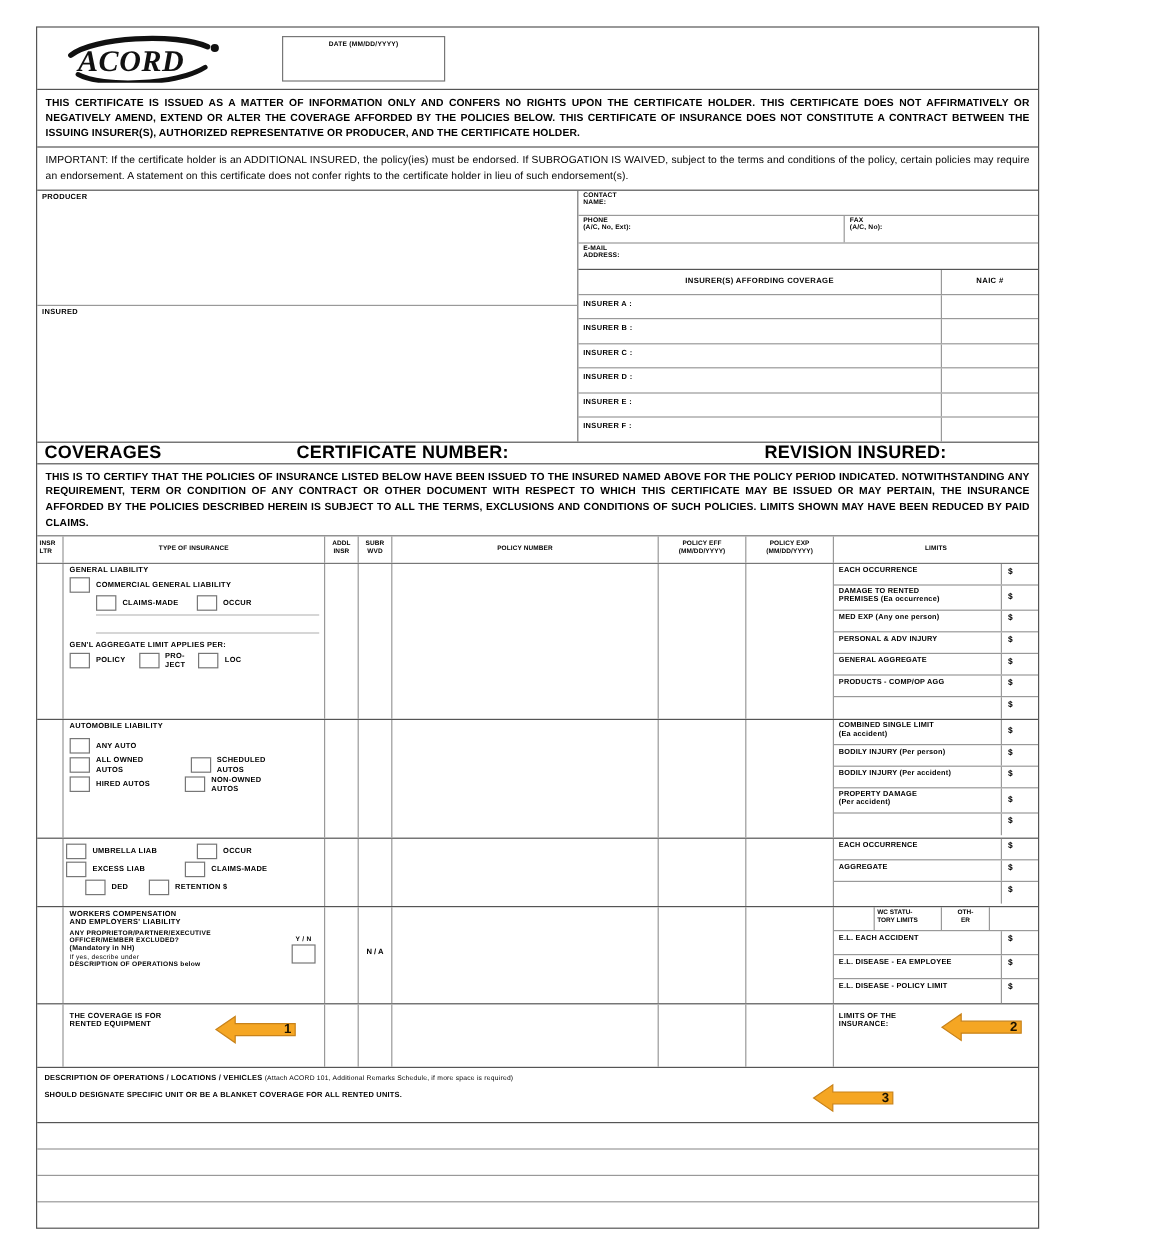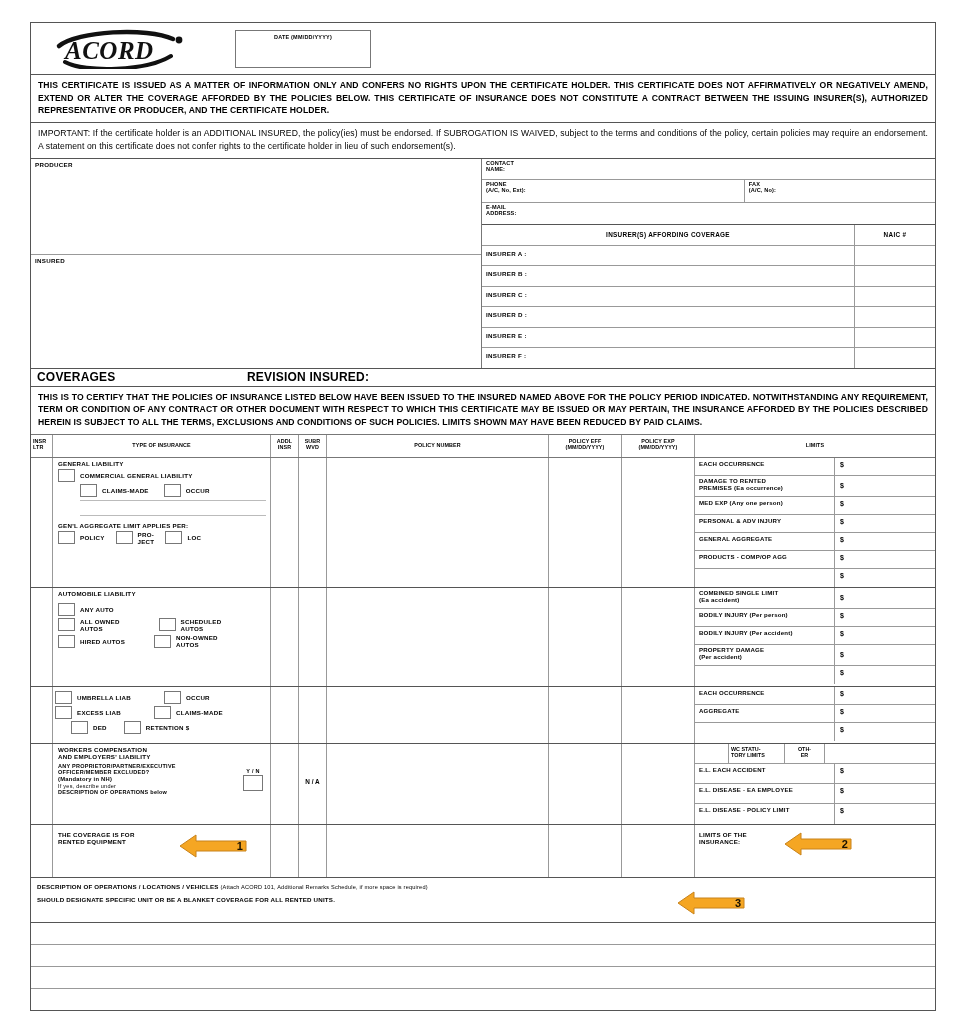--- a/index.html
+++ b/index.html
@@ -16,21 +16,21 @@
     position: relative;
     width: 980px;
     height: 1032px;
     background: #fff;
     overflow: hidden;
   }
   .form {
     position: absolute;
     left: 30px;
     top: 22px;
-    width: 906px;
+    width: 836px;
     border: 1px solid #555;
     box-sizing: border-box;
     background: #fff;
   }
   
   .hdr {
     display: flex;
     align-items: center;
     height: 52px;
     border-bottom: 1.5px solid #555;
@@ -127,21 +127,21 @@
   .ins-row:last-child { border-bottom: none; }
   .ins-row .nm {
     flex: 1 1 auto; border-right: 1px solid #999; box-sizing: border-box;
     padding: 4px 0 0 4px; font-size: 6.2px; font-weight: bold; letter-spacing: .3px;
   }
   .ins-row .naic { flex: 0 0 80px; }
   
   .cov-bar {
     display: flex; align-items: center; height: 17px;
     border-bottom: 1.5px solid #555;
-    font-size: 12px; font-weight: bold; letter-spacing: .2px;
+    font-size: 15px; font-weight: bold; letter-spacing: .2px;
   }
   .cov-bar .c1 { flex: 0 0 210px; padding-left: 6px; }
   .cov-bar .c2 { flex: 0 0 390px; }
   .cov-bar .c3 { flex: 1 1 auto; }
   
   .thead { display: flex; border-bottom: 1px solid #777; height: 22px; font-size: 5.4px; font-weight: bold; }
   .thead > div {
     box-sizing: border-box; border-right: 1px solid #999; padding-top: 3px;
     text-align: center; line-height: 1.15; letter-spacing: .1px;
   }
@@ -269,20 +269,21 @@
           </div>
         <div class="ins-row">
             <div class="nm">INSURER F :</div>
             <div class="naic"></div>
           </div>
       </div>
     </div>
 
     <div class="cov-bar">
       <div class="c1">COVERAGES</div>
+      <div class="c2">CERTIFICATE NUMBER:</div>
       <div class="c3">REVISION INSURED:</div>
     </div>
 
     <div class="para" style="border-bottom:1px solid #777;">THIS IS TO CERTIFY THAT THE POLICIES OF INSURANCE LISTED BELOW HAVE BEEN ISSUED TO THE INSURED NAMED ABOVE FOR THE POLICY PERIOD INDICATED.  NOTWITHSTANDING ANY REQUIREMENT, TERM OR CONDITION OF ANY CONTRACT OR OTHER DOCUMENT WITH RESPECT TO WHICH THIS CERTIFICATE MAY BE ISSUED OR MAY PERTAIN, THE INSURANCE AFFORDED BY THE POLICIES DESCRIBED HEREIN IS SUBJECT TO ALL THE TERMS, EXCLUSIONS AND CONDITIONS OF SUCH POLICIES. LIMITS SHOWN MAY HAVE BEEN REDUCED BY PAID CLAIMS.</div>
 
     <div class="thead">
       <div class="c-insr">
         <div>INSR</div>
           <div>LTR</div>
       </div>

